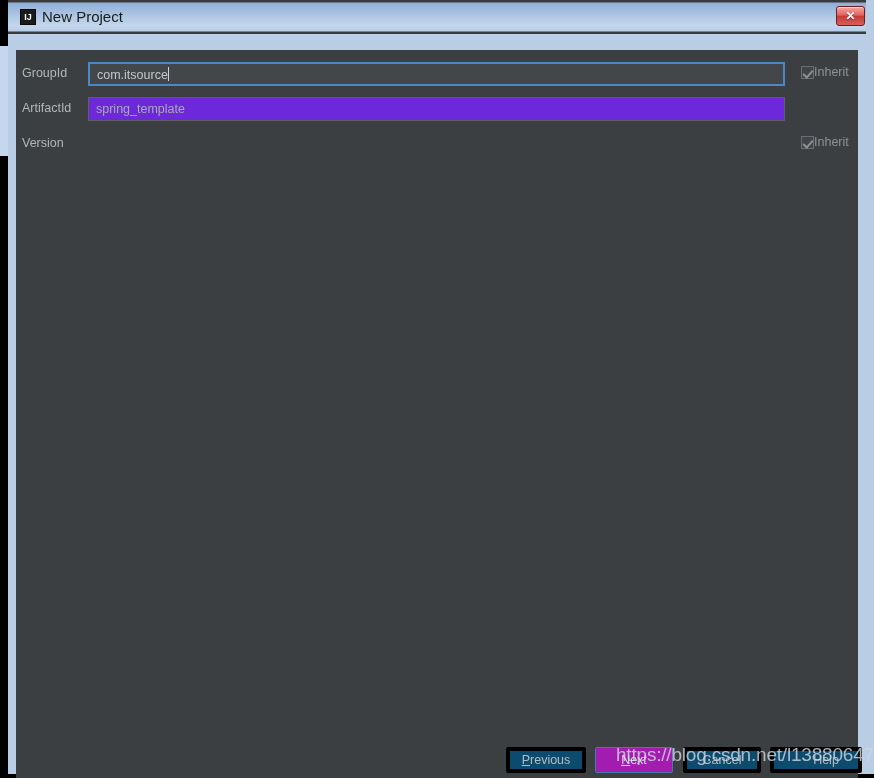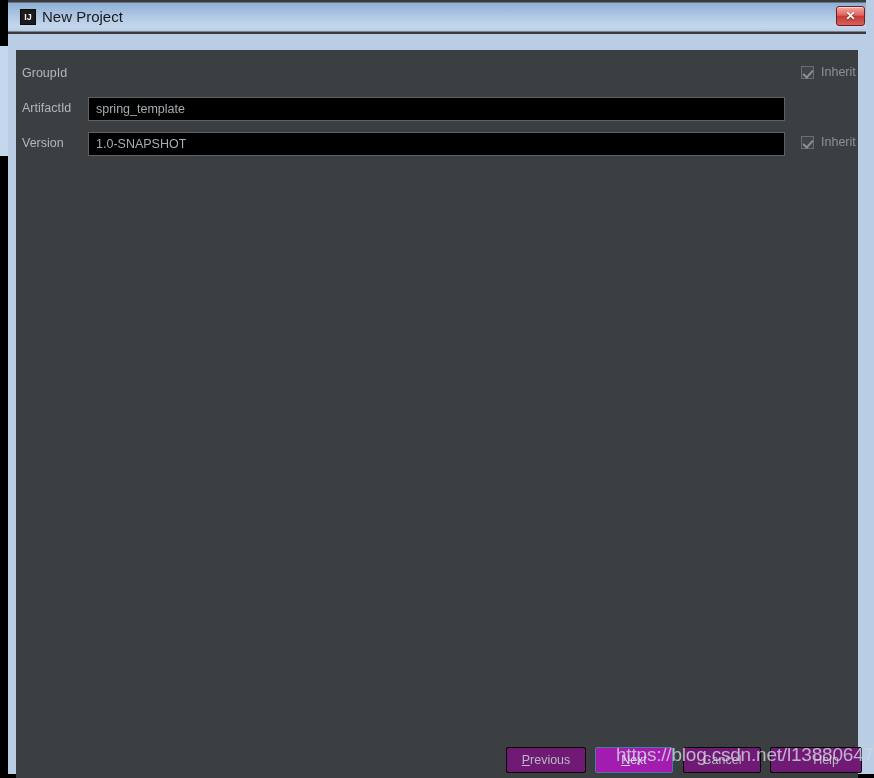--- a/index.html
+++ b/index.html
@@ -140,21 +140,21 @@
     color: #b2b7bb;
     font-family: "Liberation Sans", sans-serif;
     white-space: nowrap;
   }
   .field {
     position: absolute;
     left: 72px;
     top: 0;
     width: 697px;
     height: 24px;
-    background: #000000;
+    background: #6d28d9;
     border: 1px solid #5d6164;
     box-sizing: border-box;
     color: #a6acb1;
     font-size: 12.5px;
     font-family: "Liberation Sans", sans-serif;
     padding: 0 0 0 7px;
     line-height: 22px;
     white-space: nowrap;
     overflow: hidden;
   }
@@ -172,21 +172,20 @@
     margin-left: 0px;
   }
 
   
   .inherit-group {
     position: absolute;
     left: 785px;
     top: 3px;
     display: flex;
     align-items: center;
-    gap: 7px;
   }
   .checkbox {
     width: 13px;
     height: 13px;
     border: 1px solid #6a6e71;
     background: #414547;
     box-sizing: border-box;
     position: relative;
   }
   .checkbox::after {
@@ -212,22 +211,22 @@
     position: absolute;
     left: 0;
     top: 697px;
     width: 842px;
     height: 34px;
   }
   .btn {
     position: absolute;
     top: 0;
     height: 26px;
-    background: #701a75;
-    border: 1px solid #000000;
+    background: #0c4a6e;
+    border: 4px solid #000000;
     border-radius: 2px;
     box-sizing: border-box;
     color: #b6bbbf;
     font-size: 12.5px;
     font-family: "Liberation Sans", sans-serif;
     display: flex;
     align-items: center;
     justify-content: center;
     white-space: nowrap;
   }
@@ -268,34 +267,34 @@
     <div id="title-text">New Project</div>
     <div id="close-button">
       <span>✕</span>
     </div>
   </div>
 
   <div id="dialog-body">
 
     <div class="form-row" style="top:12px;">
       <div class="form-label">GroupId</div>
+      <div class="field focused"><span>com.itsource</span><span class="caret"></span></div>
       <div class="inherit-group">
         <div class="checkbox"></div>
         <div class="inherit-label">Inherit</div>
       </div>
     </div>
 
     <div class="form-row" style="top:47px;">
       <div class="form-label">ArtifactId</div>
       <div class="field"><span>spring_template</span></div>
     </div>
 
     <div class="form-row" style="top:82px;padding-left:40px;">
       <div class="form-label">Version</div>
-      <div class="field"><span>1.0-SNAPSHOT</span></div>
       <div class="inherit-group">
         <div class="checkbox"></div>
         <div class="inherit-label">Inherit</div>
       </div>
     </div>
 
     <div id="footer">
       <div class="btn" style="left:490px; width:80px;">
         <span><span class="mn">P</span><span>revious</span></span>
       </div>

